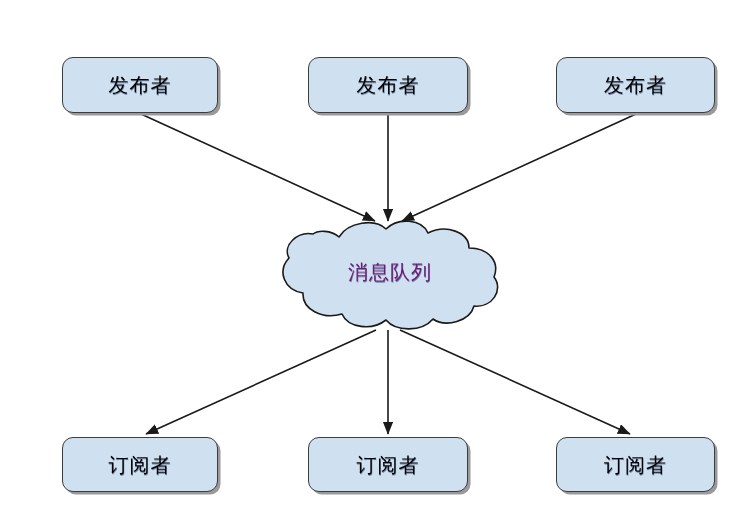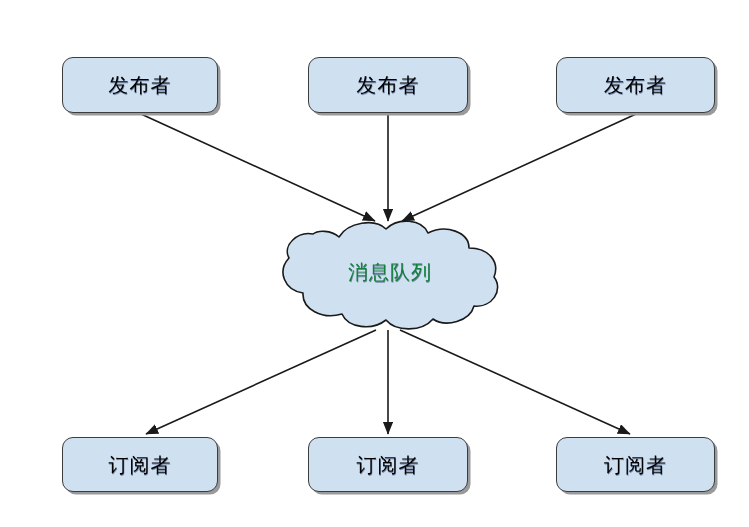--- a/index.html
+++ b/index.html
@@ -54,21 +54,21 @@
     justify-content: center;
   }
   .cloud-svg {
     position: absolute;
     left: 0;
     top: 0;
   }
   .cloud-label {
     position: relative;
     font-size: 20px;
-    color: #15803d;
+    color: #701a75;
     letter-spacing: 1px;
     white-space: nowrap;
     text-shadow: 0.6px 0.6px 0 rgba(40,60,110,0.55);
     transform: translateY(-4px);
   }
 </style>
 </head>
 <body>
 
 <div id="diagram-canvas">

